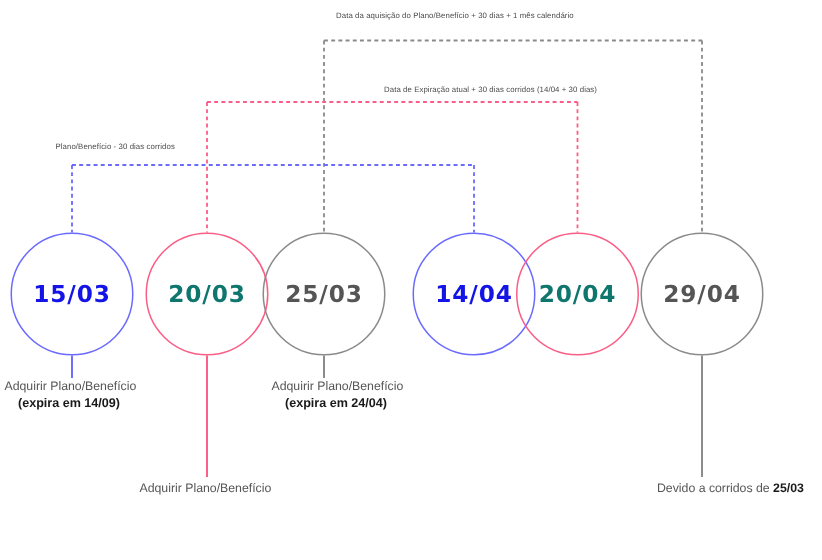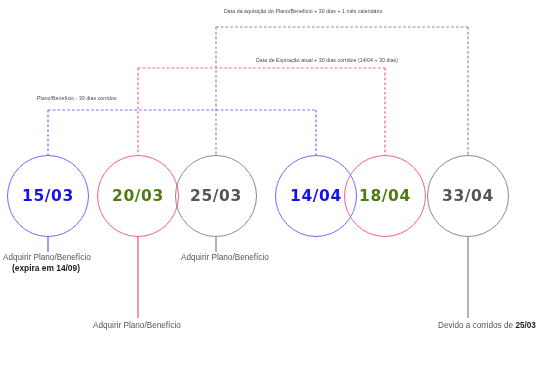--- a/index.html
+++ b/index.html
@@ -41,21 +41,21 @@
   .node-label {
     font-size: 15.5px;
     font-weight: bold;
     letter-spacing: 0.6px;
     font-family: "DejaVu Sans", sans-serif;
     white-space: nowrap;
   }
   .node.blue  { border-color: #6a6aff; }
   .node.blue  .node-label { color: #1414e6; }
   .node.pink  { border-color: #fa5d86; }
-  .node.pink  .node-label { color: #4d7c0f; }
+  .node.pink  .node-label { color: #0f766e; }
   .node.gray  { border-color: #8a8a8a; }
   .node.gray  .node-label { color: #555555; }
 
   
   .bracket-caption {
     position: absolute;
     font-size: 5.2px;
     color: #4a4a4a;
     white-space: nowrap;
     font-family: "Liberation Sans", sans-serif;
@@ -119,38 +119,39 @@
       <div class="node pink" style="left: 97px; top: 155px;">
         <span class="node-label">20/03</span>
       </div>
       <div class="node gray" style="left: 175px; top: 155px;">
         <span class="node-label">25/03</span>
       </div>
       <div class="node blue" style="left: 275px; top: 155px; text-align: center;">
         <span class="node-label">14/04</span>
       </div>
       <div class="node pink" style="left: 344px; top: 155px;">
-        <span class="node-label">18/04</span>
+        <span class="node-label">20/04</span>
       </div>
       <div class="node gray" style="left: 427px; top: 155px;">
-        <span class="node-label">33/04</span>
+        <span class="node-label">29/04</span>
       </div>
     </div>
   <div id="captions-layer">
       <div class="bracket-caption" style="left: 224px; top: 8px;">Data da aquisição do Plano/Benefício + 30 dias + 1 mês calendário</div>
       <div class="bracket-caption" style="left: 256px; top: 57px;">Data de Expiração atual + 30 dias corridos (14/04 + 30 dias)</div>
       <div class="bracket-caption" style="left: 37px; top: 95px;">Plano/Benefício - 30 dias corridos</div>
     </div>
   <div id="callouts-layer">
       <div class="callout" style="left: 3px; top: 252px;">
         <span class="line1">Adquirir Plano/Benefício</span>
         <span class="line2">(expira em 14/09)</span>
       </div>
       <div class="callout" style="left: 181px; top: 252px;">
         <span class="line1">Adquirir Plano/Benefício</span>
+        <span class="line2">(expira em 24/04)</span>
       </div>
       <div class="callout" style="left: 93px; top: 320px;">
         <span class="line1">Adquirir Plano/Benefício</span>
       </div>
       <div class="callout inline-style" style="left: 438px; top: 320px;"><span>Devido a corridos de </span><span class="strong">25/03</span></div>
     </div>
 
 </div>
 
 </body></html>

